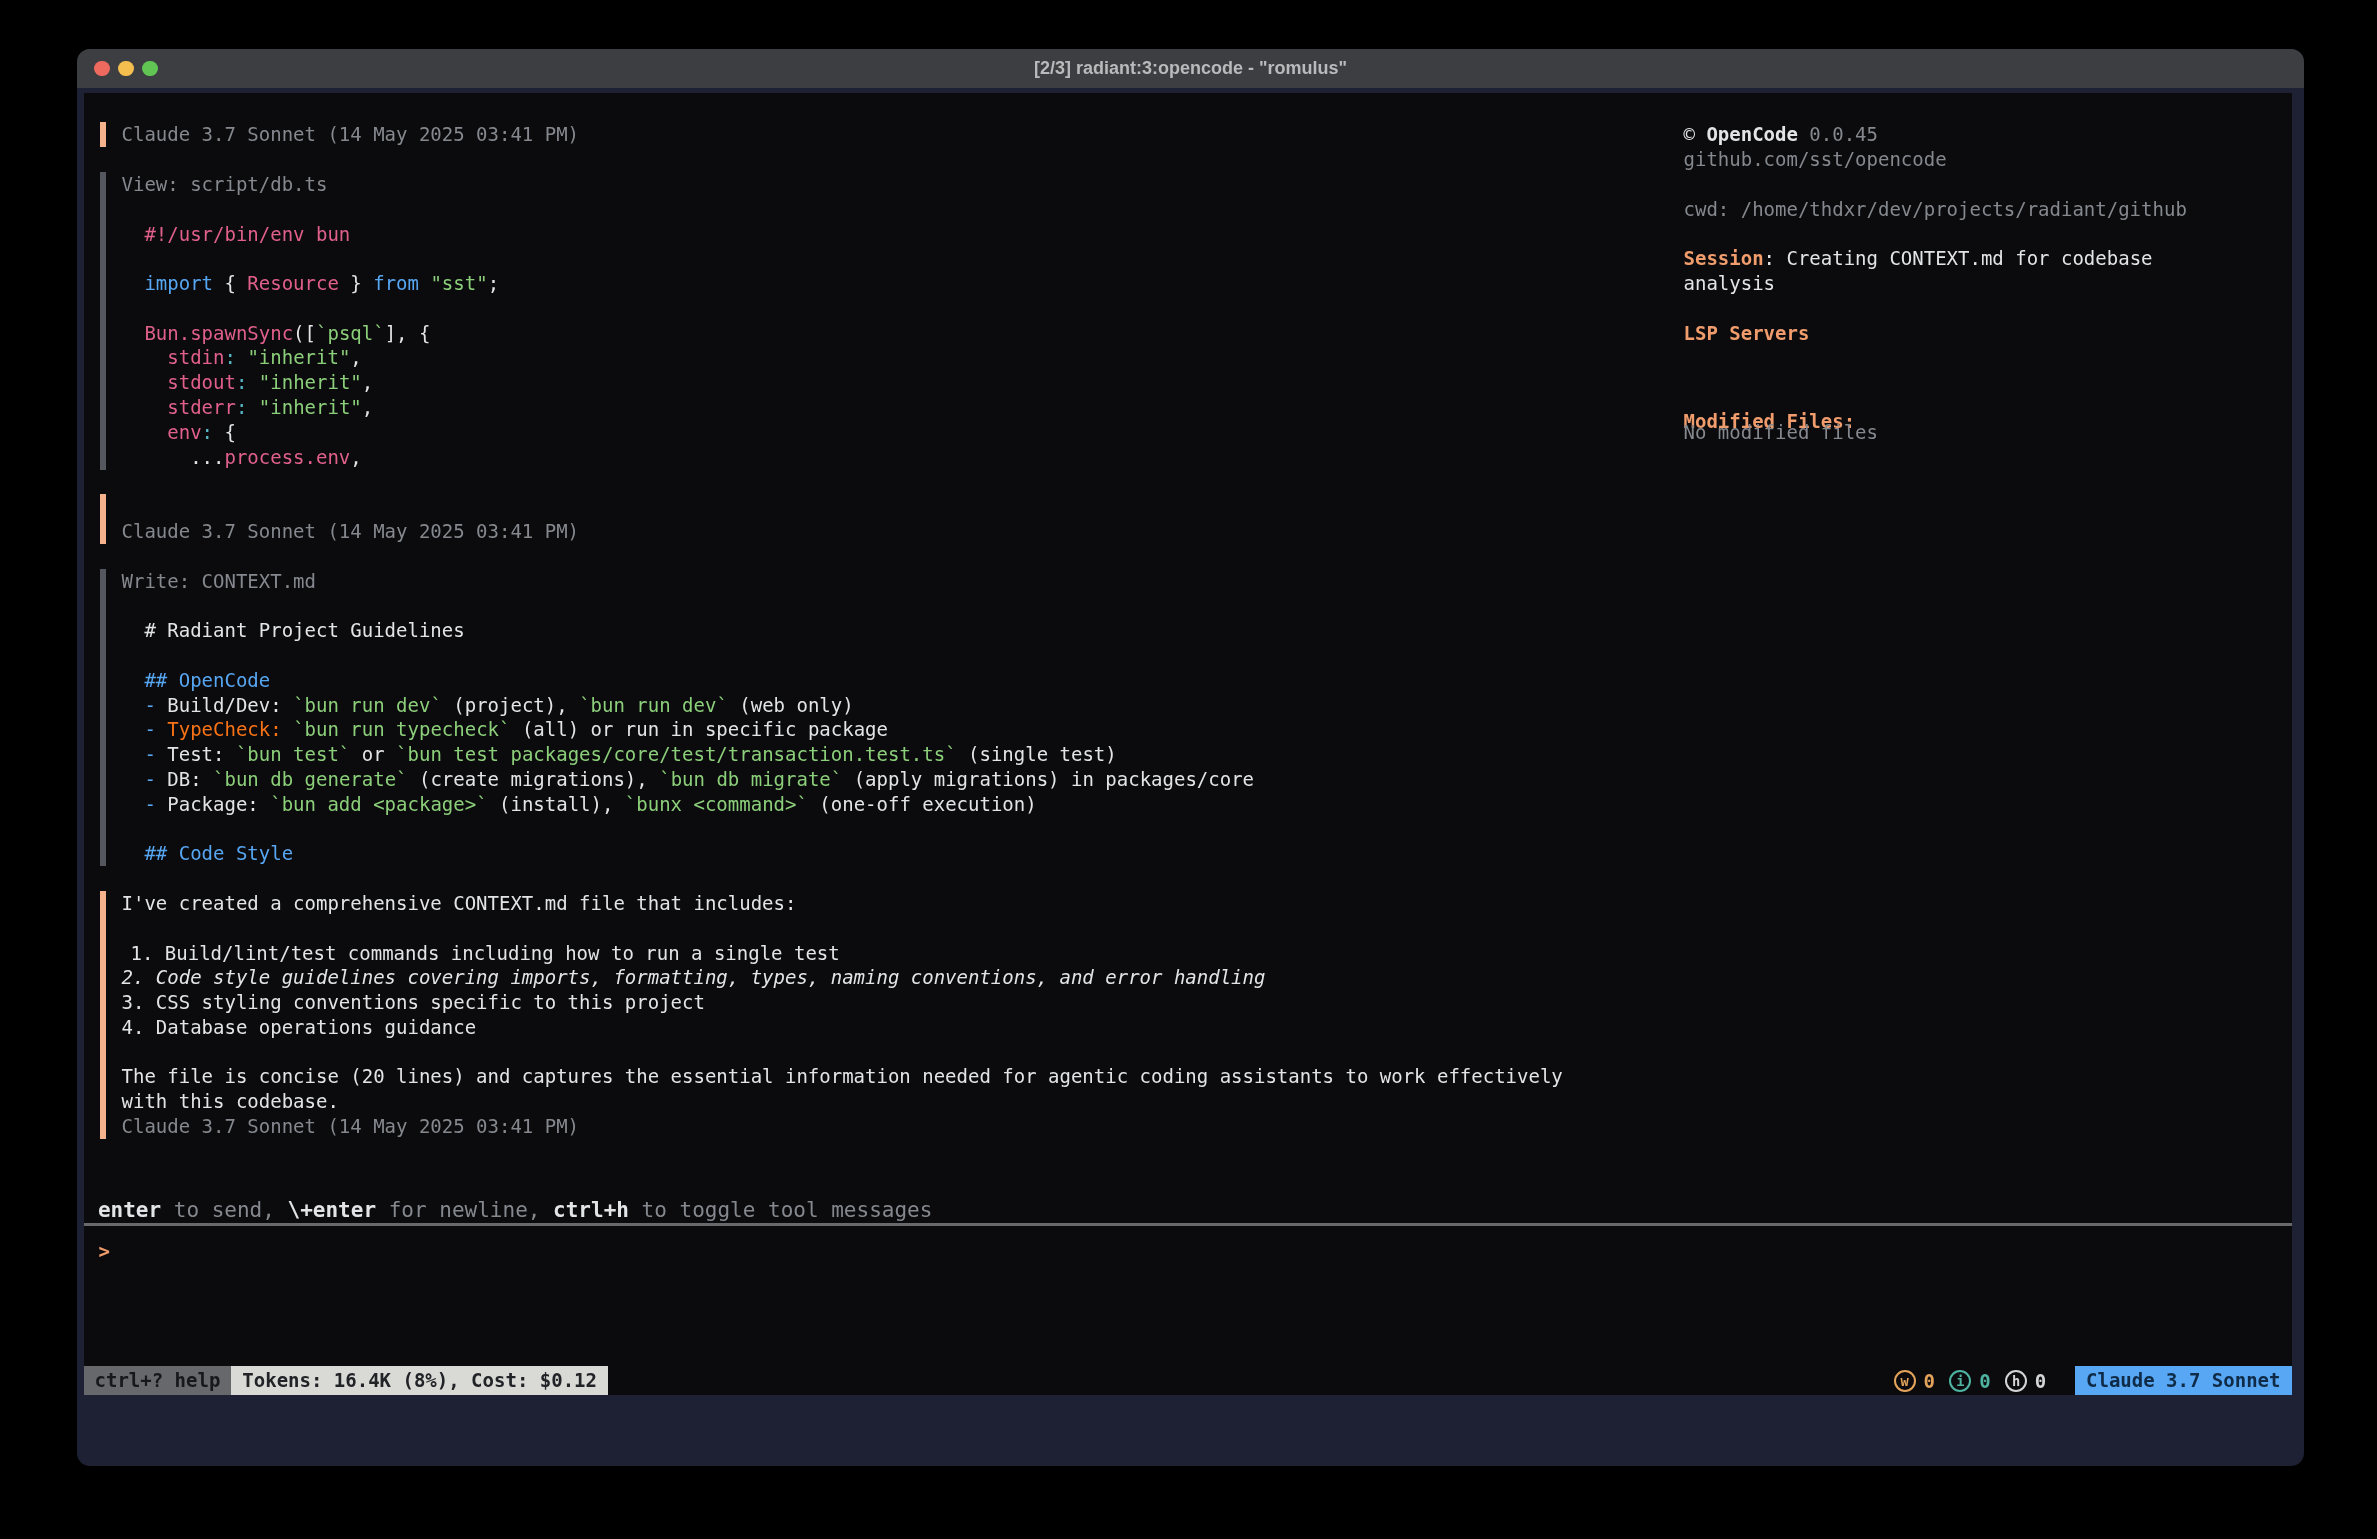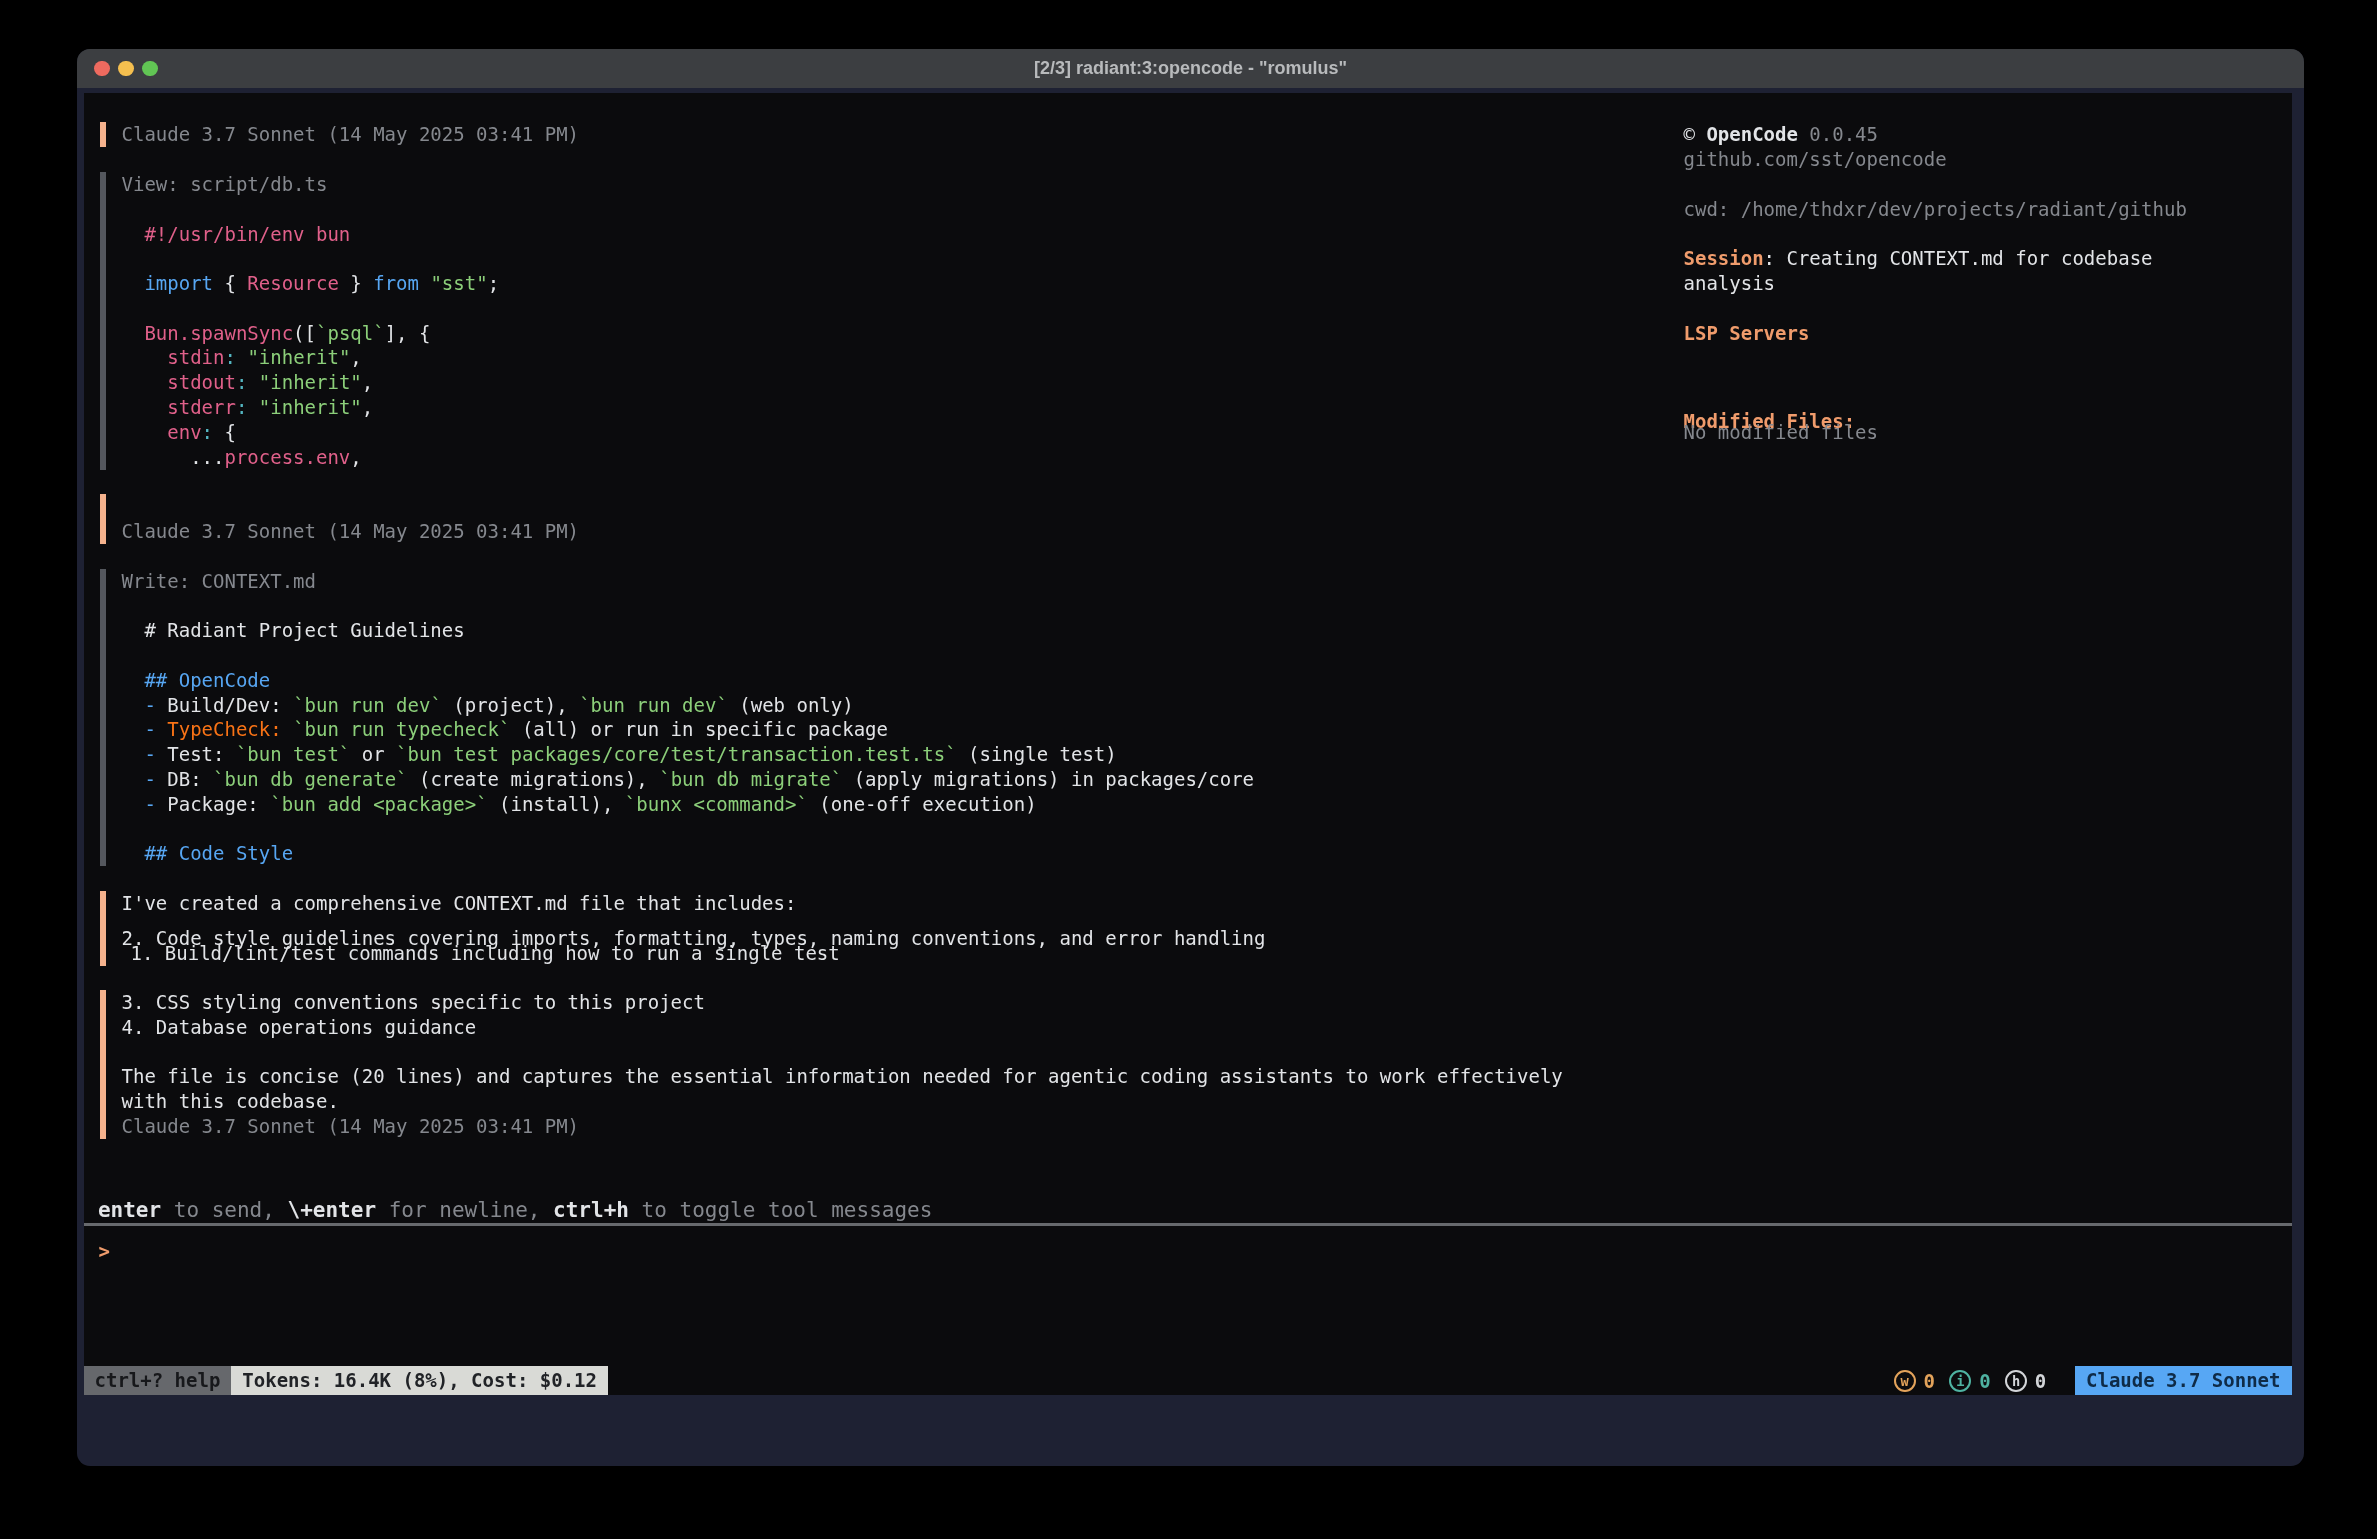--- a/index.html
+++ b/index.html
@@ -180,21 +180,21 @@
           <span class="txt" style="left: 38px;"><span style="color: rgb(226, 228, 231);">I've created a comprehensive CONTEXT.md file that includes:</span></span>
         </div>
         <div class="row" style="top: 823px;">
           <span class="bar" style="background: rgb(245, 178, 141);"></span>
           <span class="txt" style="left: 38px;"></span>
         </div>
         <div class="row" style="top: 848px;">
           <span class="bar" style="background: rgb(245, 178, 141);"></span>
           <span class="txt" style="left: 38px;"><span style="color: rgb(226, 228, 231); margin-left: 9px;">1. Build/lint/test commands including how to run a single test</span></span>
         </div>
-        <div class="row" style="top: 833px;">
+        <div class="row" style="top: 872px; font-style: italic;">
           <span class="bar" style="background: rgb(245, 178, 141);"></span>
           <span class="txt" style="left: 38px;"><span style="color: rgb(226, 228, 231);">2. Code style guidelines covering imports, formatting, types, naming conventions, and error handling</span></span>
         </div>
         <div class="row" style="top: 897px;">
           <span class="bar" style="background: rgb(245, 178, 141);"></span>
           <span class="txt" style="left: 38px;"><span style="color: rgb(226, 228, 231);">3. CSS styling conventions specific to this project</span></span>
         </div>
         <div class="row" style="top: 922px;">
           <span class="bar" style="background: rgb(245, 178, 141);"></span>
           <span class="txt" style="left: 38px;"><span style="color: rgb(226, 228, 231);">4. Database operations guidance</span></span>

